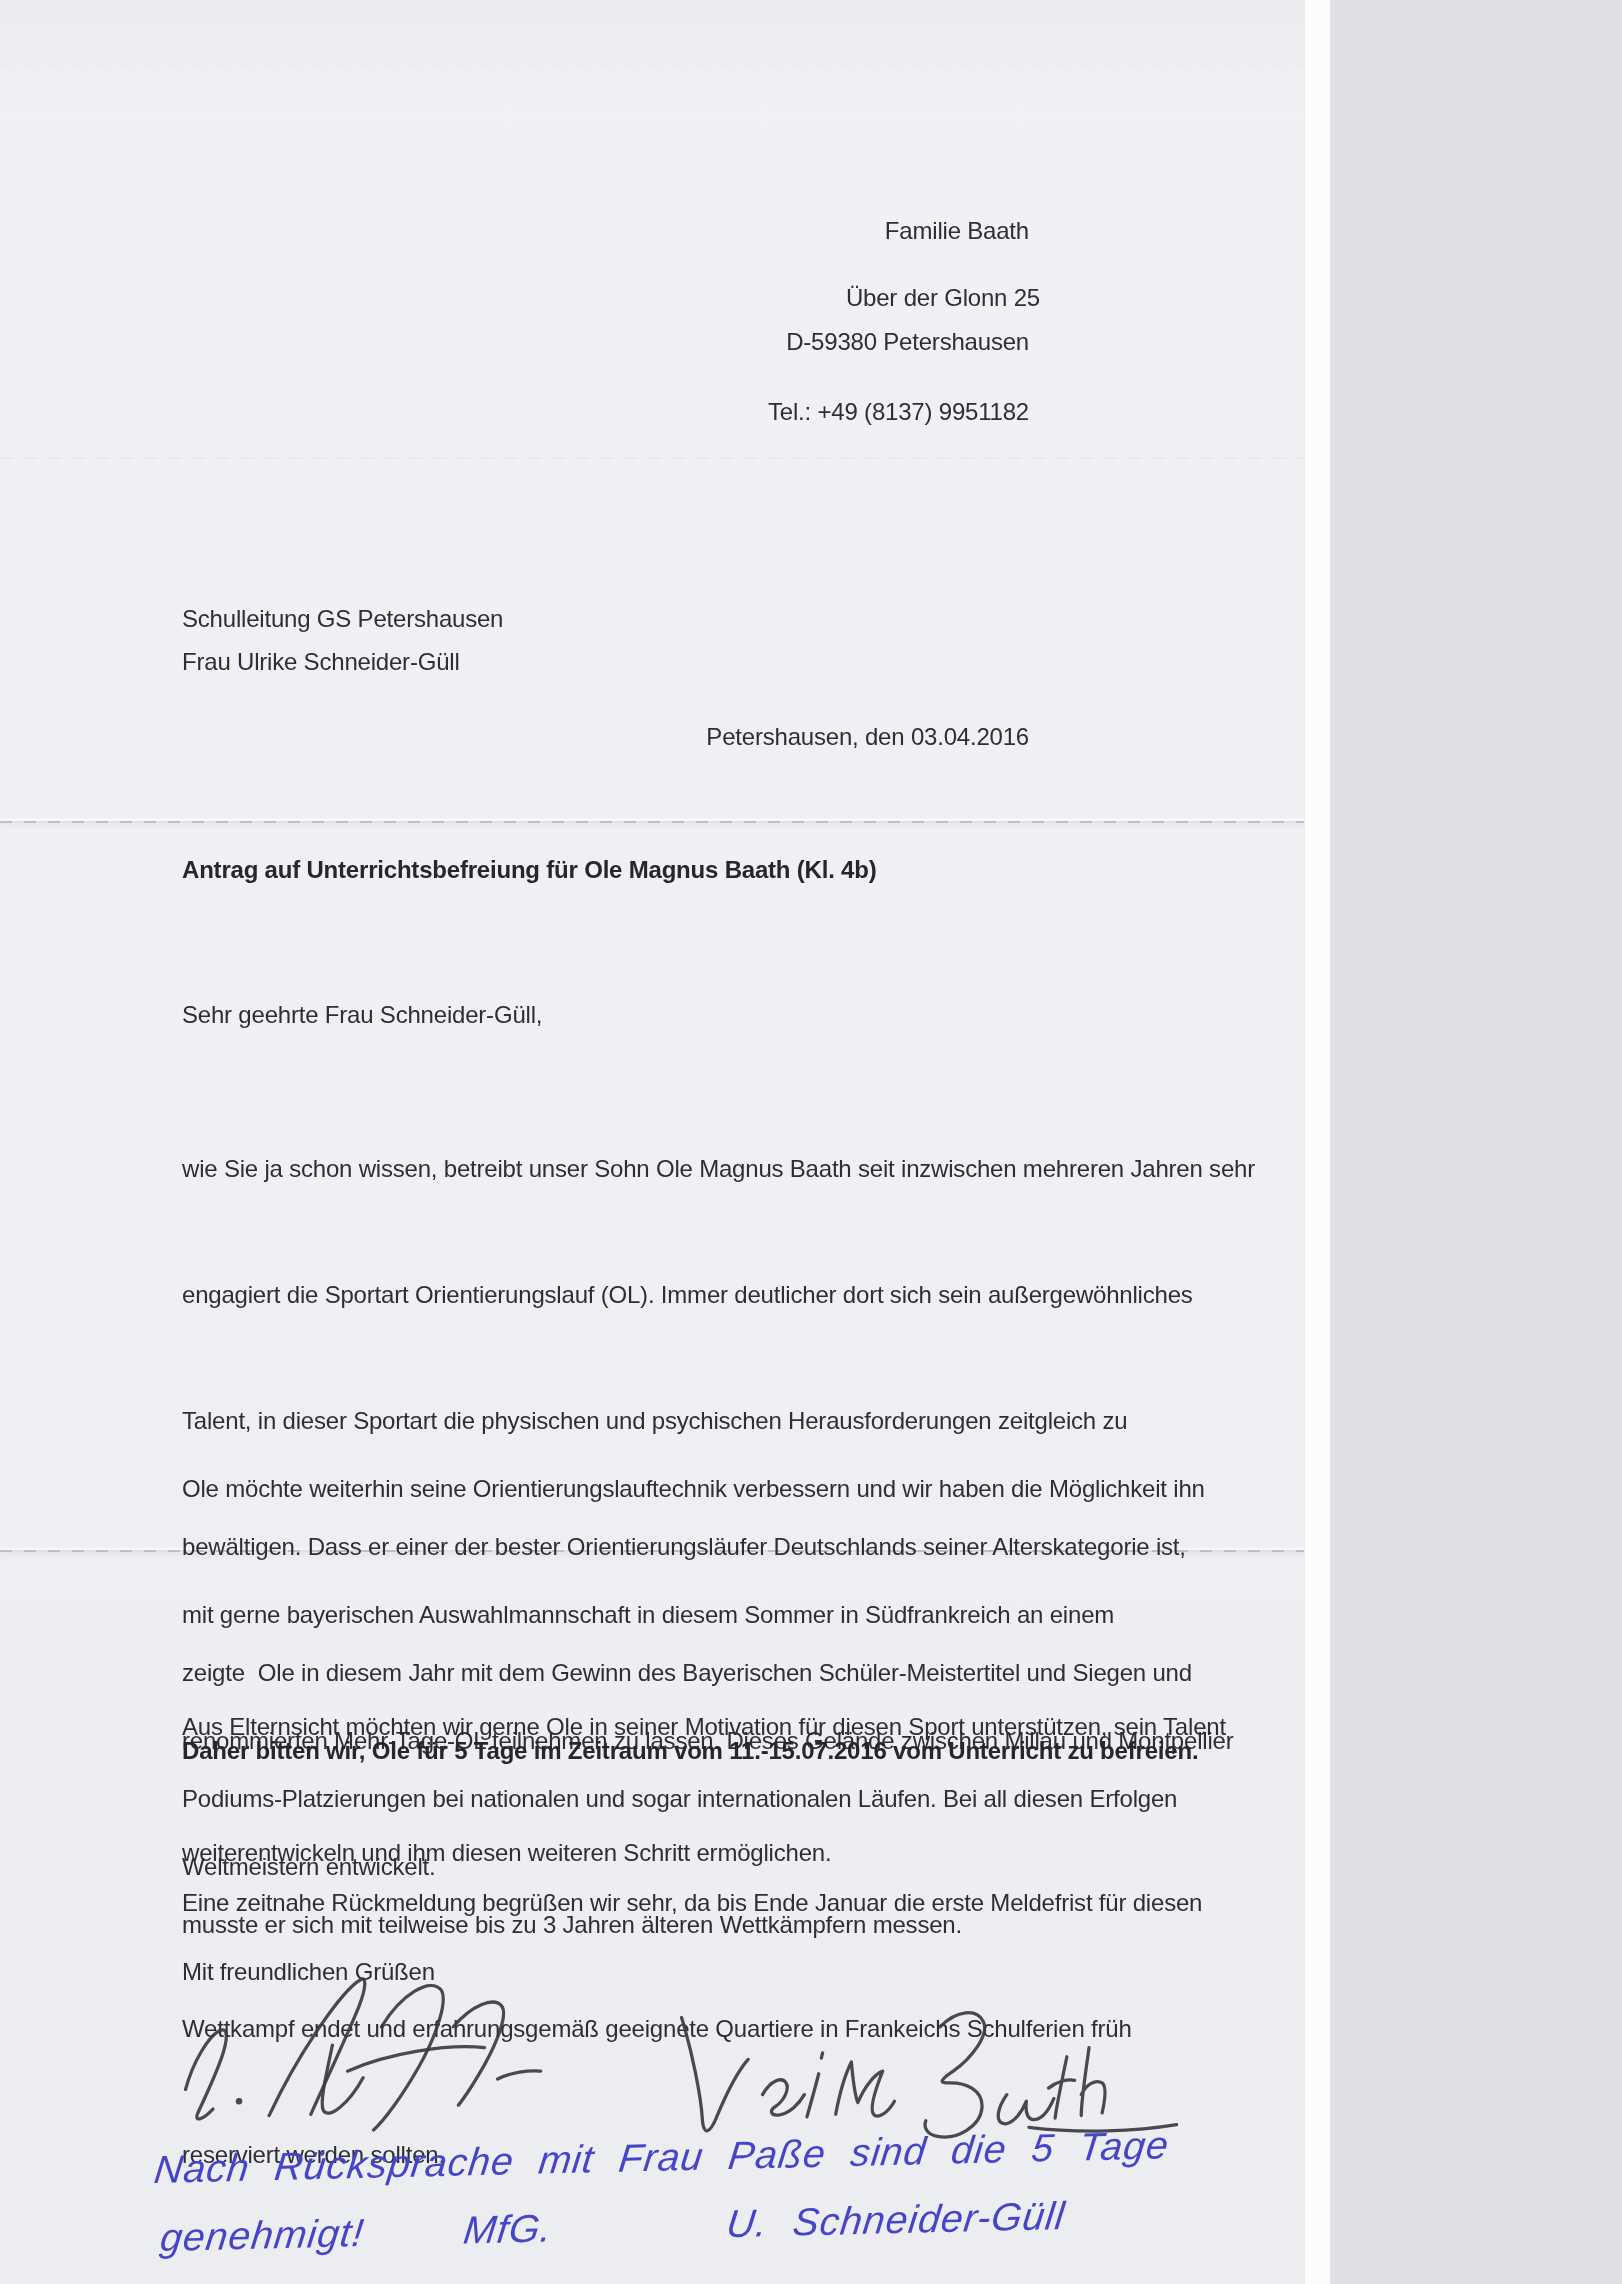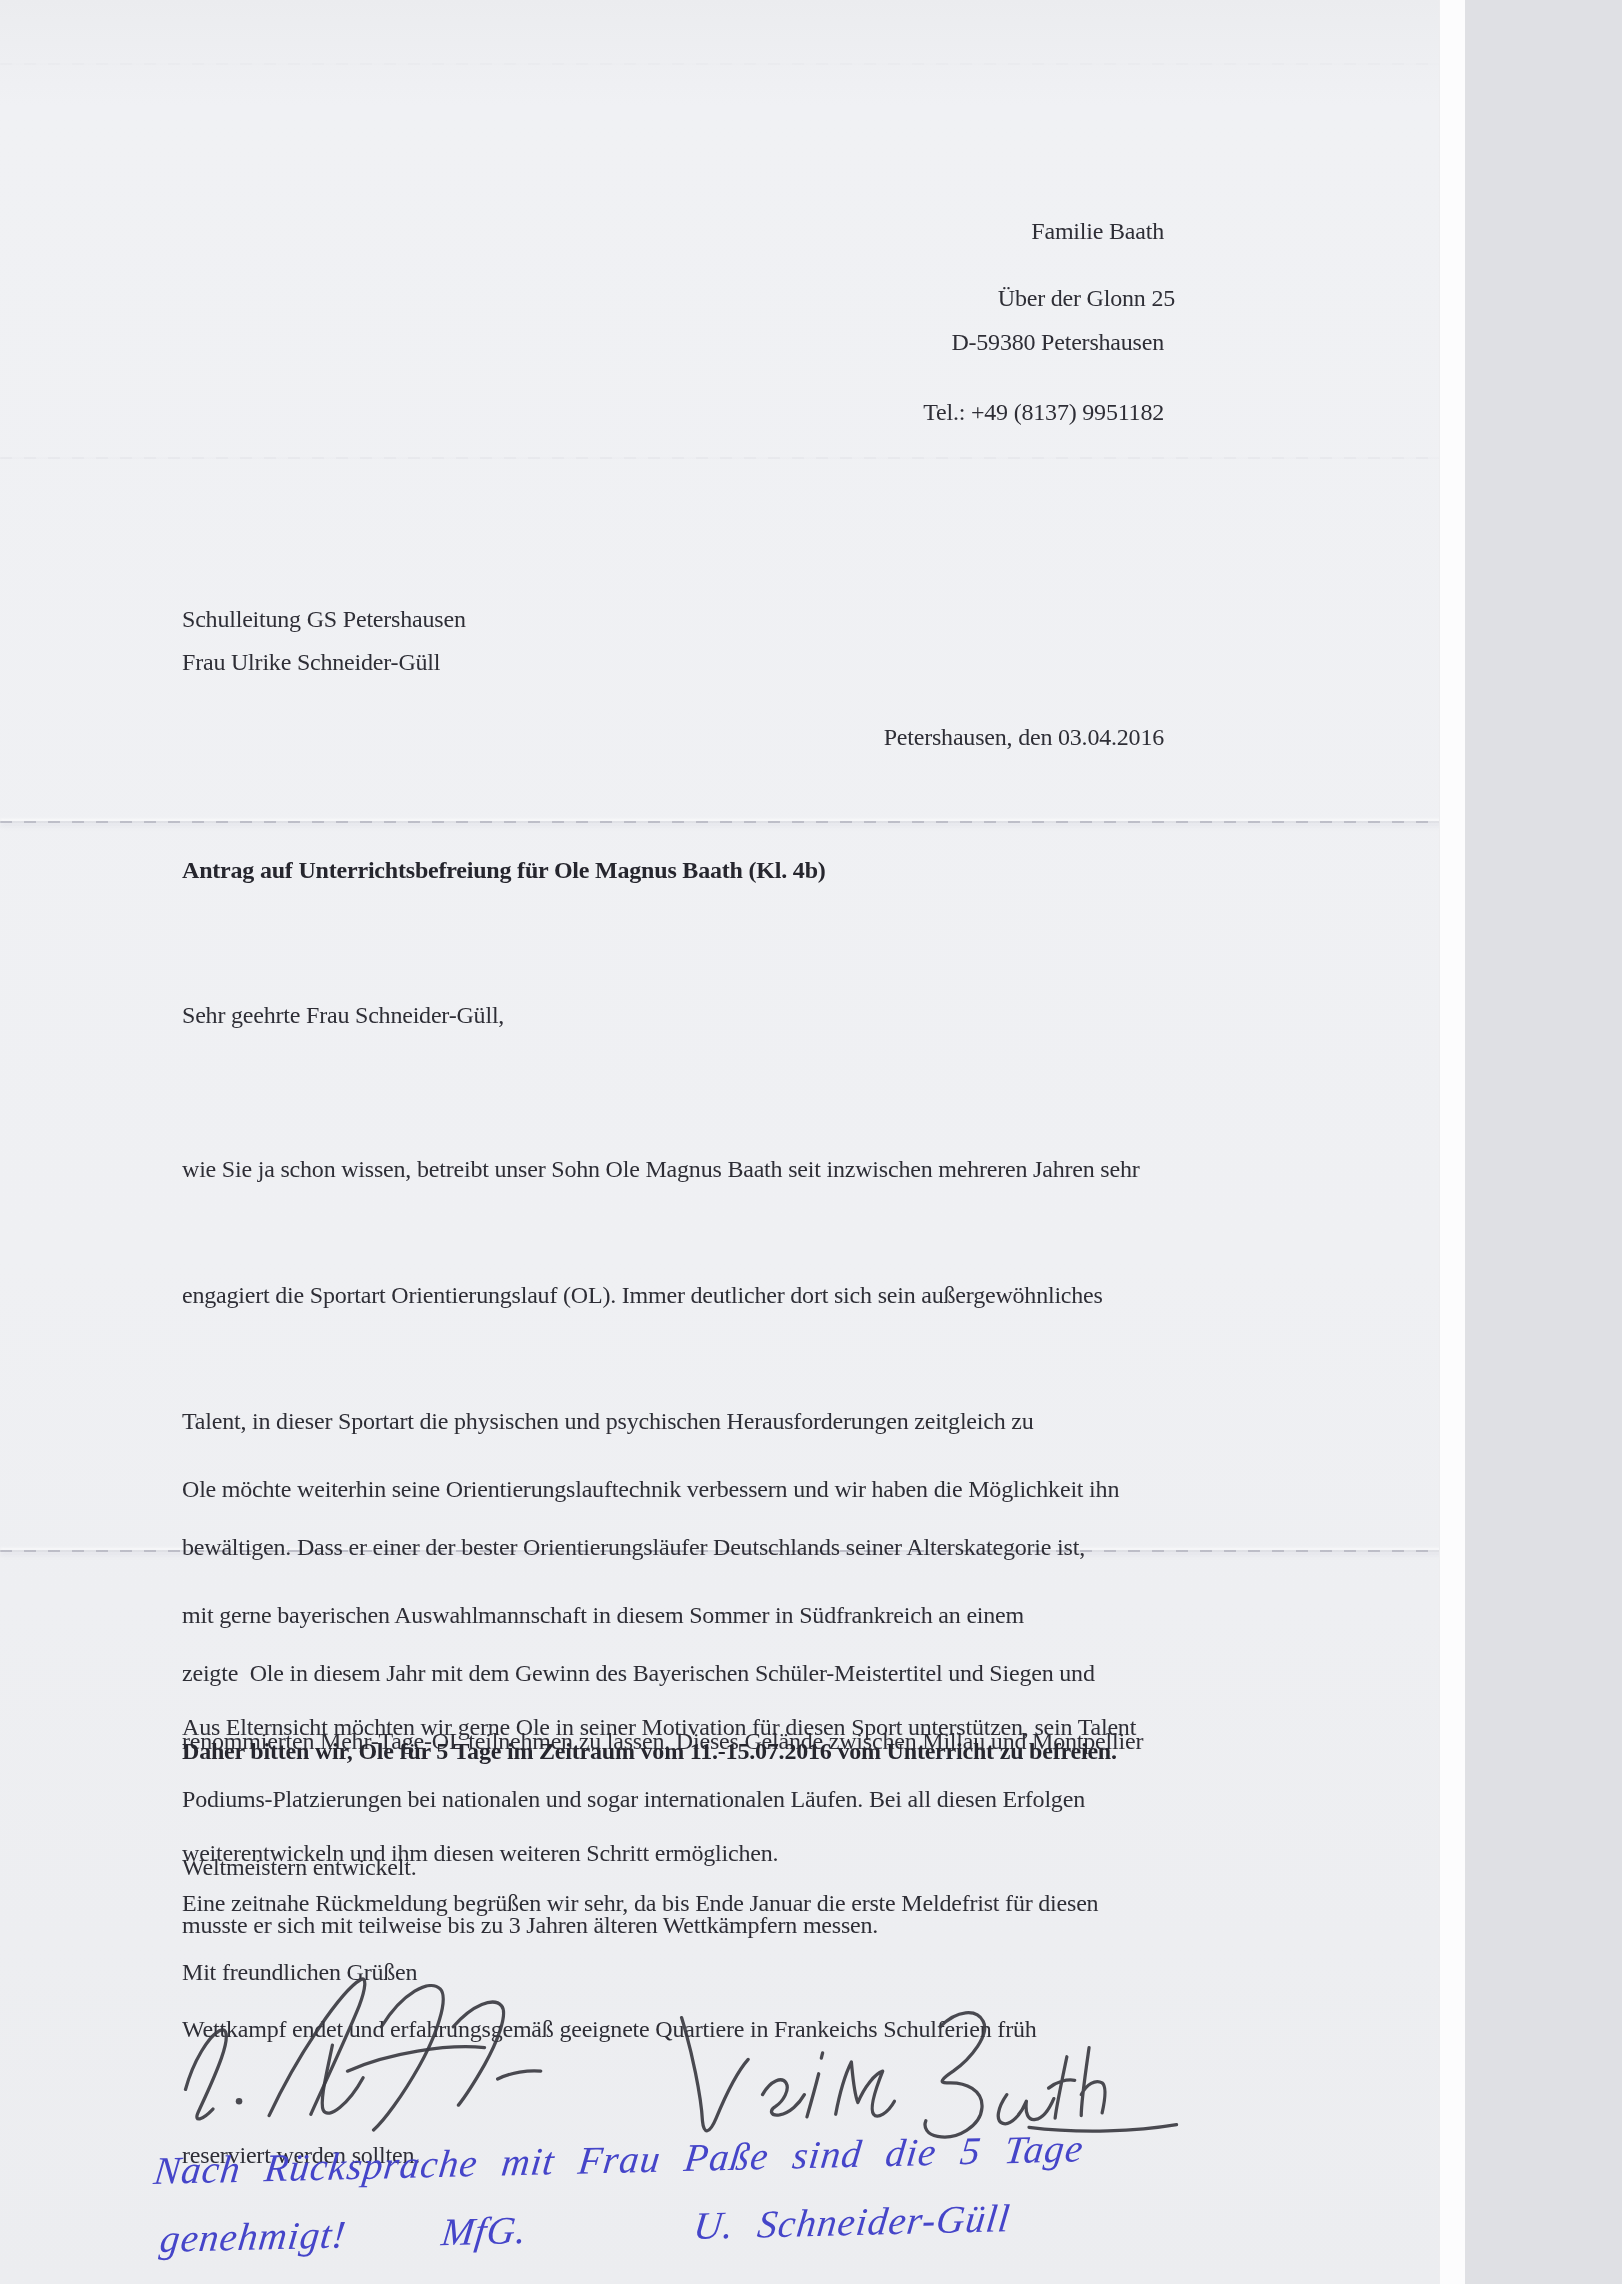--- a/index.html
+++ b/index.html
@@ -1,20 +1,20 @@
 <!DOCTYPE html>
 <html style="font-size:10.5px"><head>
 <meta charset="utf-8">
 <style>
   html,body{margin:0;padding:0;}
   body{width:1623px;height:2284px;background:#dfe0e4;}
   .page{
-    position:relative;width:1465px;height:2284px;overflow:hidden;
+    position:relative;width:1330px;height:2284px;overflow:hidden;
     background:linear-gradient(180deg,#ebecef 0px,#f0f1f4 105px,#eff0f3 55%,#ecedf0 100%);
-    font-family:Liberation Serif, serif;
+    font-family:Liberation Sans, sans-serif;
   }
   .scan-strip{
     position:absolute;top:0;right:0;width:25px;height:100%;
     background:#fcfcfd;border-left:0.7px solid rgba(60,60,75,0.08);
   }
   .crease{
     position:absolute;left:0;width:1601px;height:2px;border-radius:1.3px;
     background:repeating-linear-gradient(90deg,rgba(115,115,135,0.40) 0 11.8px,rgba(115,115,135,0.12) 11.8px 24px);
     box-shadow:0 -2px 2.6px rgba(255,255,255,0.85),0 2.6px 4.6px rgba(190,190,205,0.35);
   }

